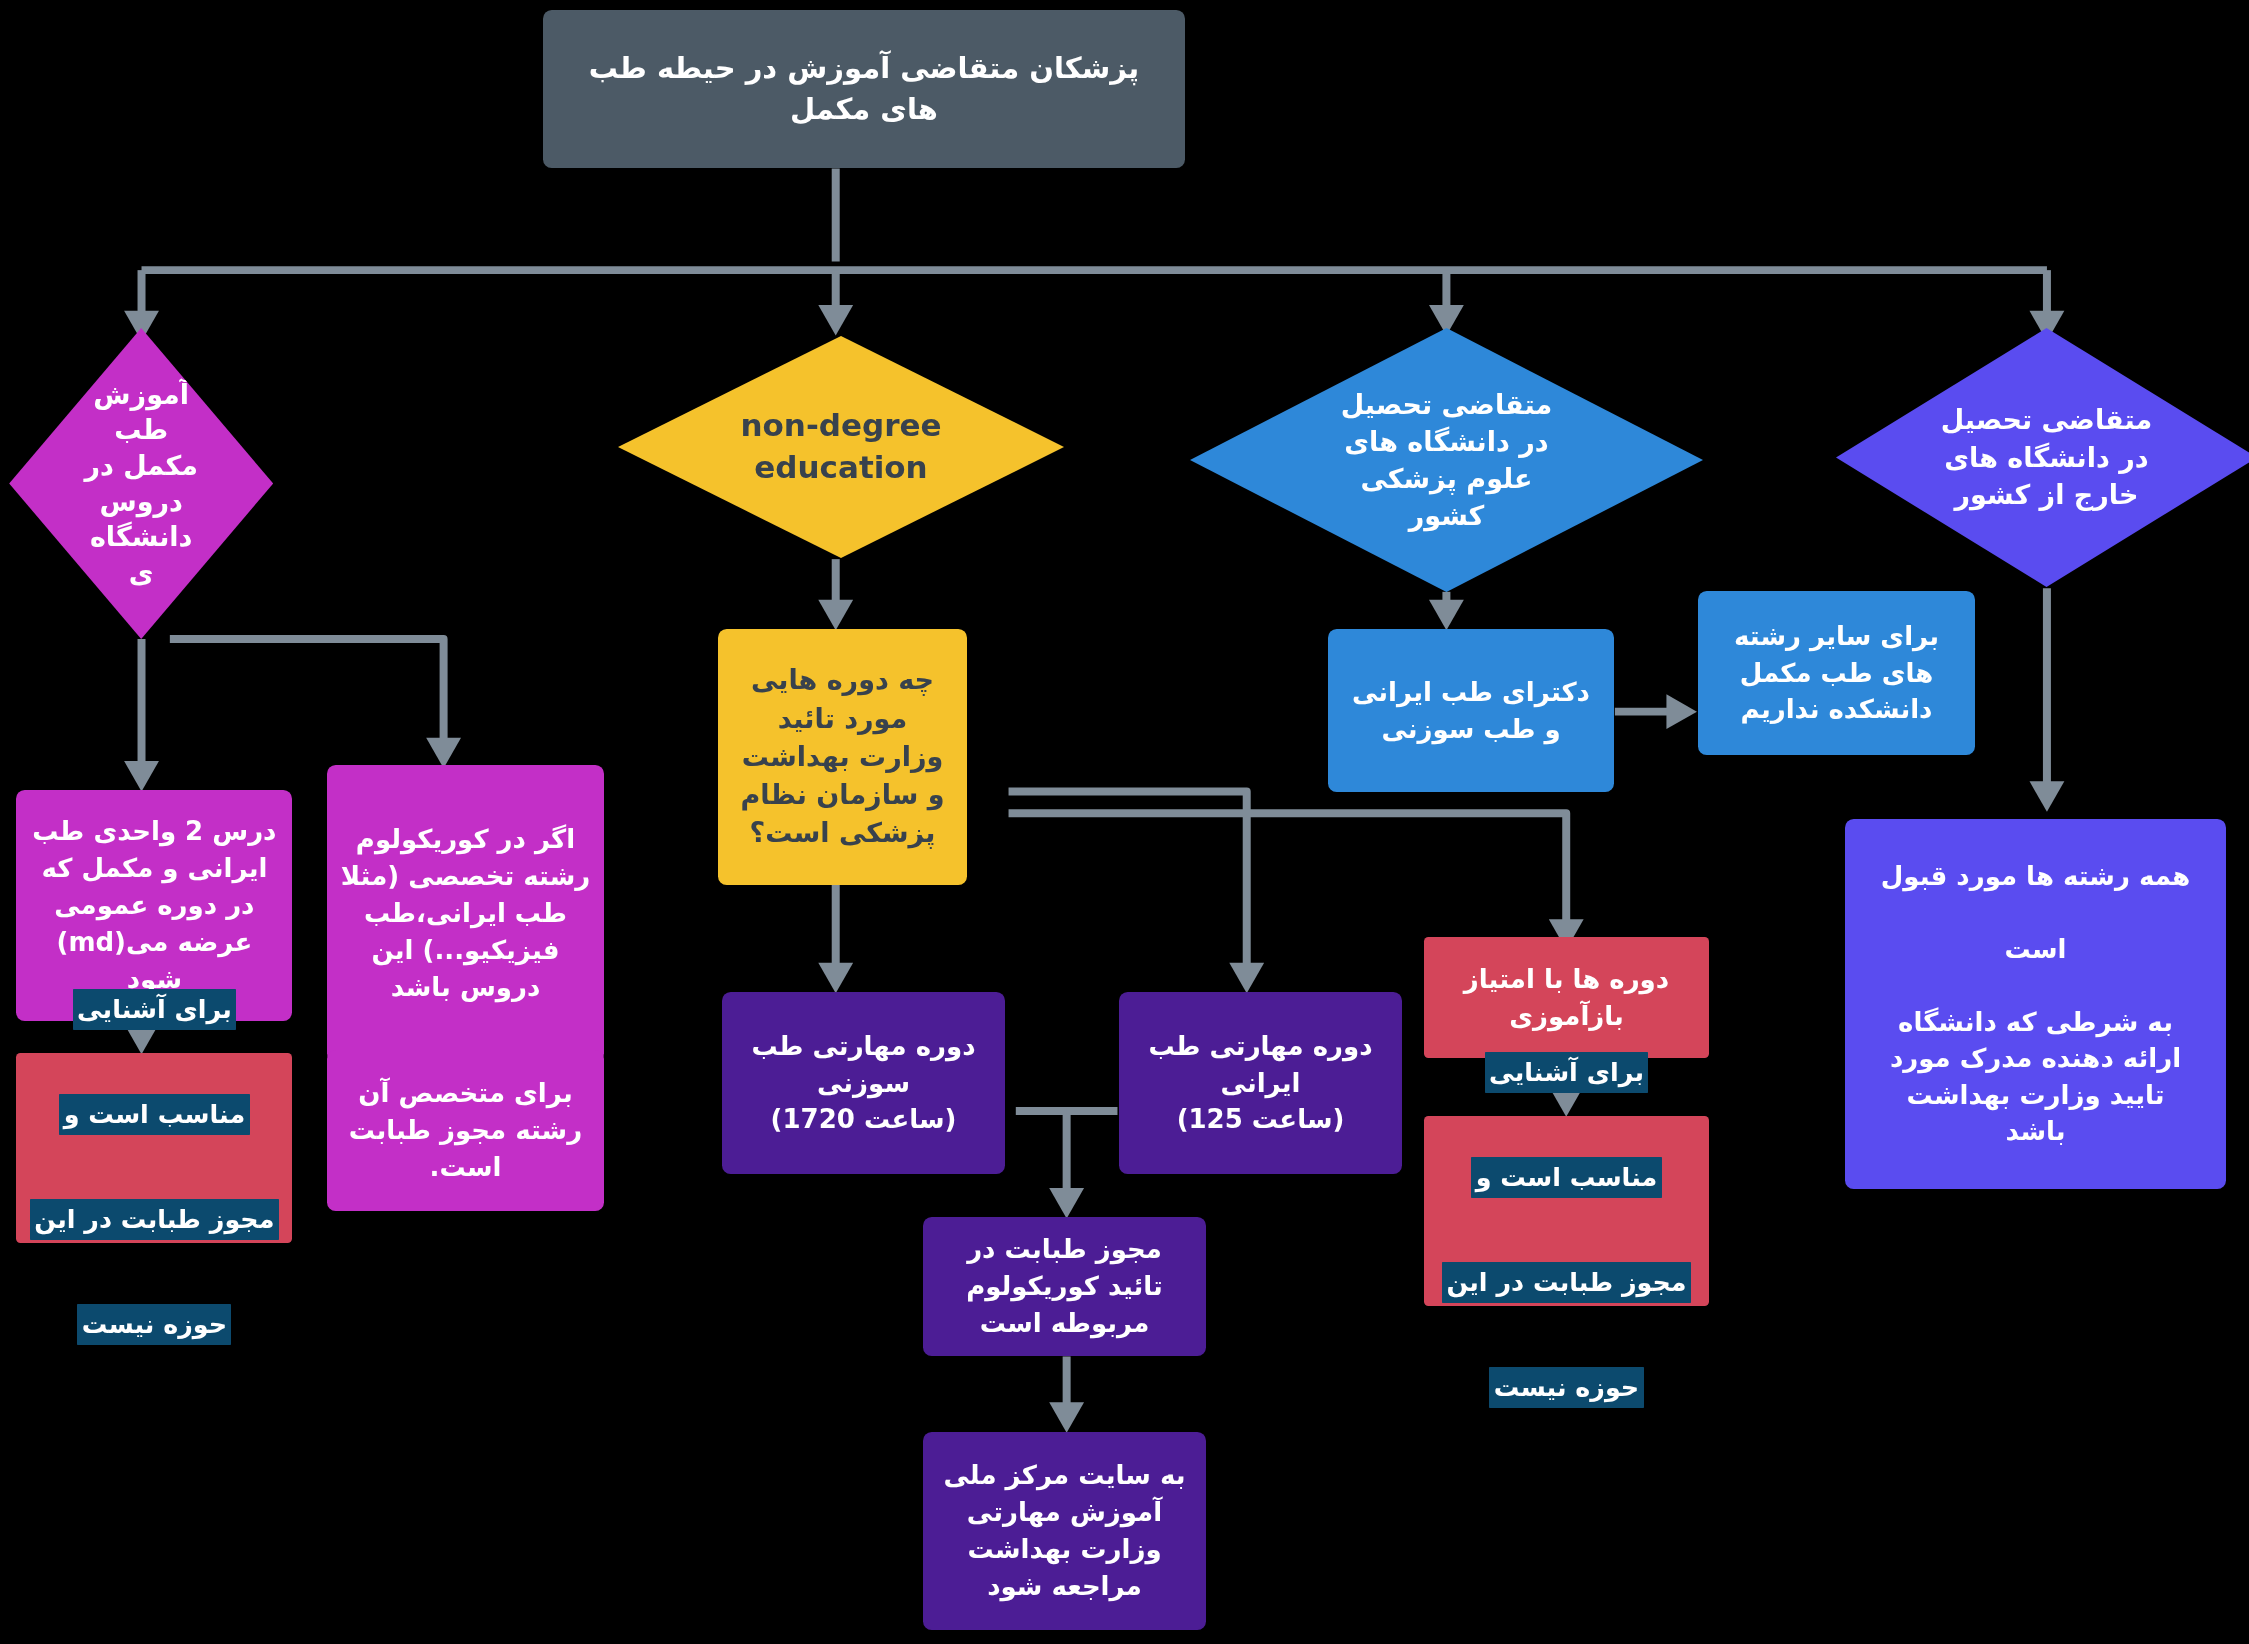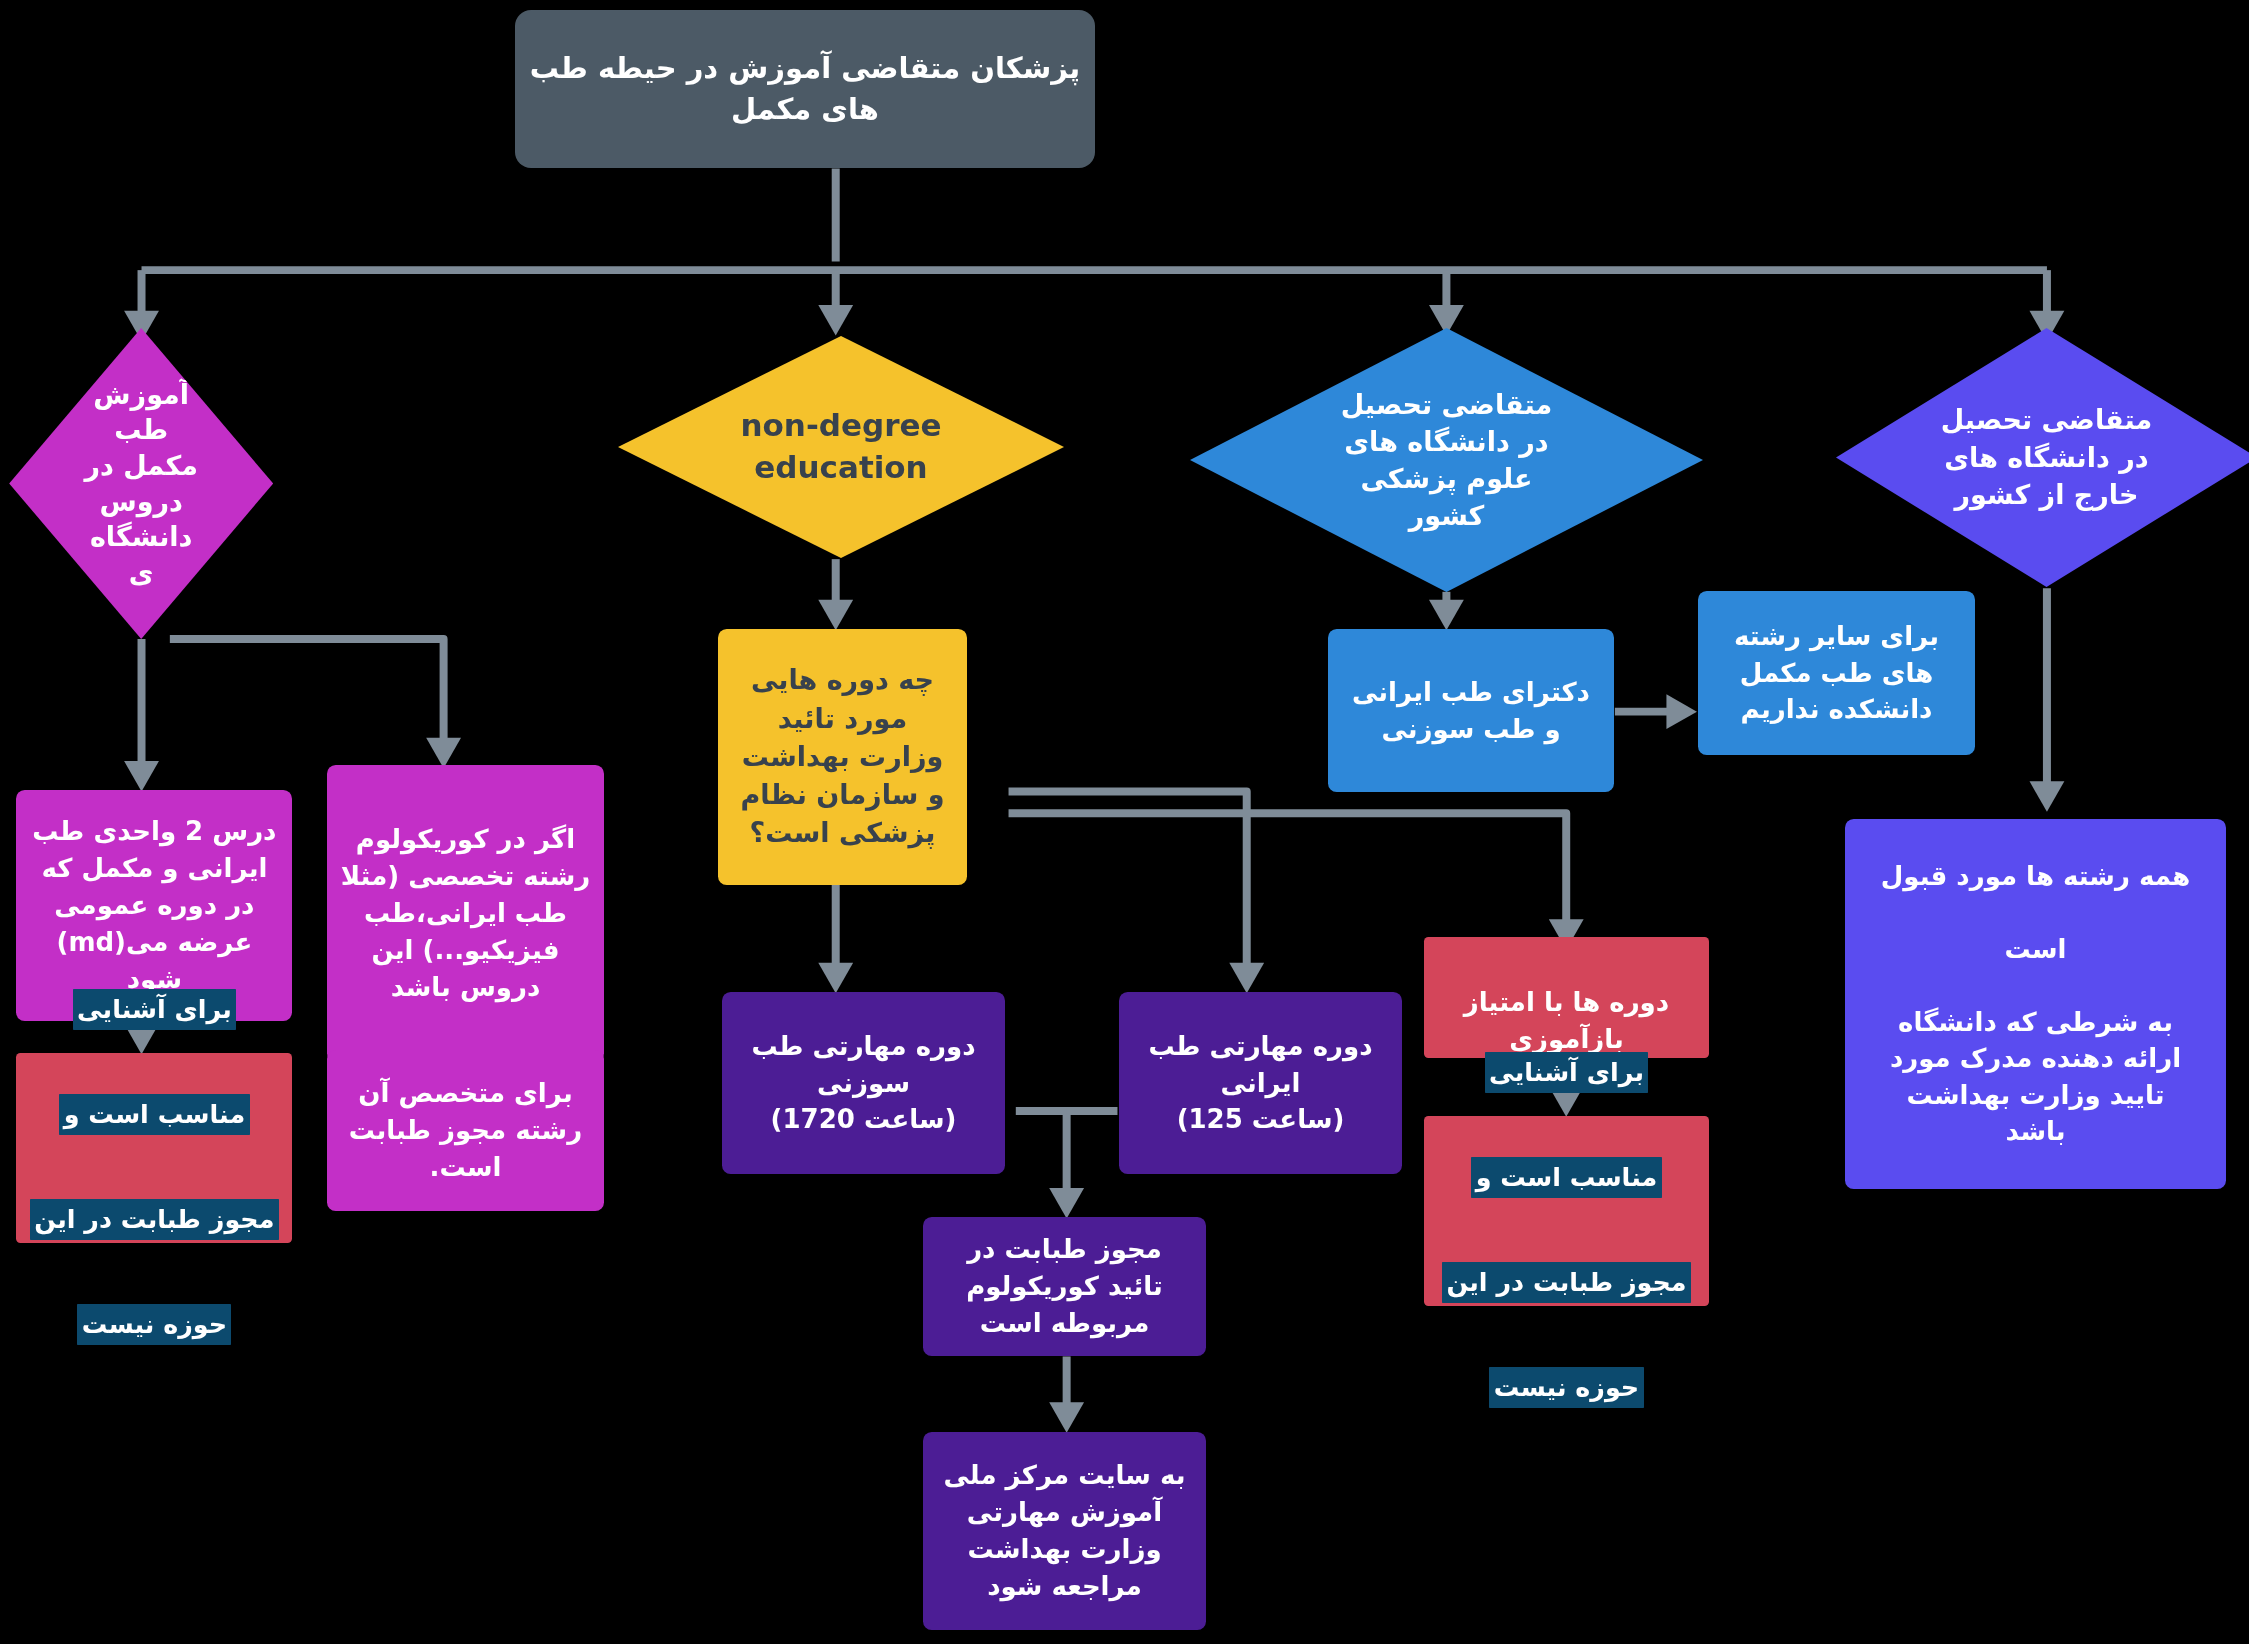--- a/index.html
+++ b/index.html
@@ -140,21 +140,21 @@
     <path class="wire" d="M2225 980 L2300 980"></path>
     <polygon class="head" points="2338,980 2296,956 2296,1004"></polygon>
 
     <path class="wire" d="M2158 1450 L2158 1500"></path>
     <polygon class="head" points="2158,1538 2134,1496 2182,1496"></polygon>
 
     <path class="wire" d="M2820 810 L2820 1080"></path>
     <polygon class="head" points="2820,1118 2796,1076 2844,1076"></polygon>
   </svg>
 
-  <div class="node rect c-slate" style="left:516px;top:10.2px;width:580px;height:158px;font-size:29px;border-radius:16px;">
+  <div class="node rect c-slate" style="left:544px;top:10.2px;width:642px;height:158px;font-size:29px;">
     <span class="txt">پزشکان متقاضی آموزش در حیطه طب
 های مکمل</span>
   </div>
 
   <div class="node diamond c-magenta" style="left:10.2px;top:328px;width:264px;height:311px;font-size:27px;line-height:1.32;">
     <span class="txt">آموزش
 طب
 مکمل در
 دروس
 دانشگاه
@@ -241,21 +241,21 @@
     <span class="txt">دکترای طب ایرانی
 و طب سوزنی</span>
   </div>
 
   <div class="node rect c-blue" style="left:1699px;top:591px;width:277px;height:164px;font-size:26px;">
     <span class="txt">برای سایر رشته
 های طب مکمل
 دانشکده نداریم</span>
   </div>
 
-  <div class="node rect sharp c-red" style="left:1425px;top:937px;width:285px;height:121px;font-size:26px;align-items:flex-end;">
+  <div class="node rect sharp c-red" style="left:1425px;top:937px;width:285px;height:121px;font-size:26px;">
     <span class="txt">دوره ها با امتیاز
 بازآموزی</span>
   </div>
 
   <div class="node rect sharp c-red" style="left:1425px;top:1116px;width:285px;height:190px;font-size:25.4px;">
     <span class="txt hl-wrap">
       <span class="hl">برای آشنایی</span><br>
       <span class="hl">مناسب است و</span><br>
       <span class="hl">مجوز طبابت در این</span><br>
       <span class="hl">حوزه نیست</span>

